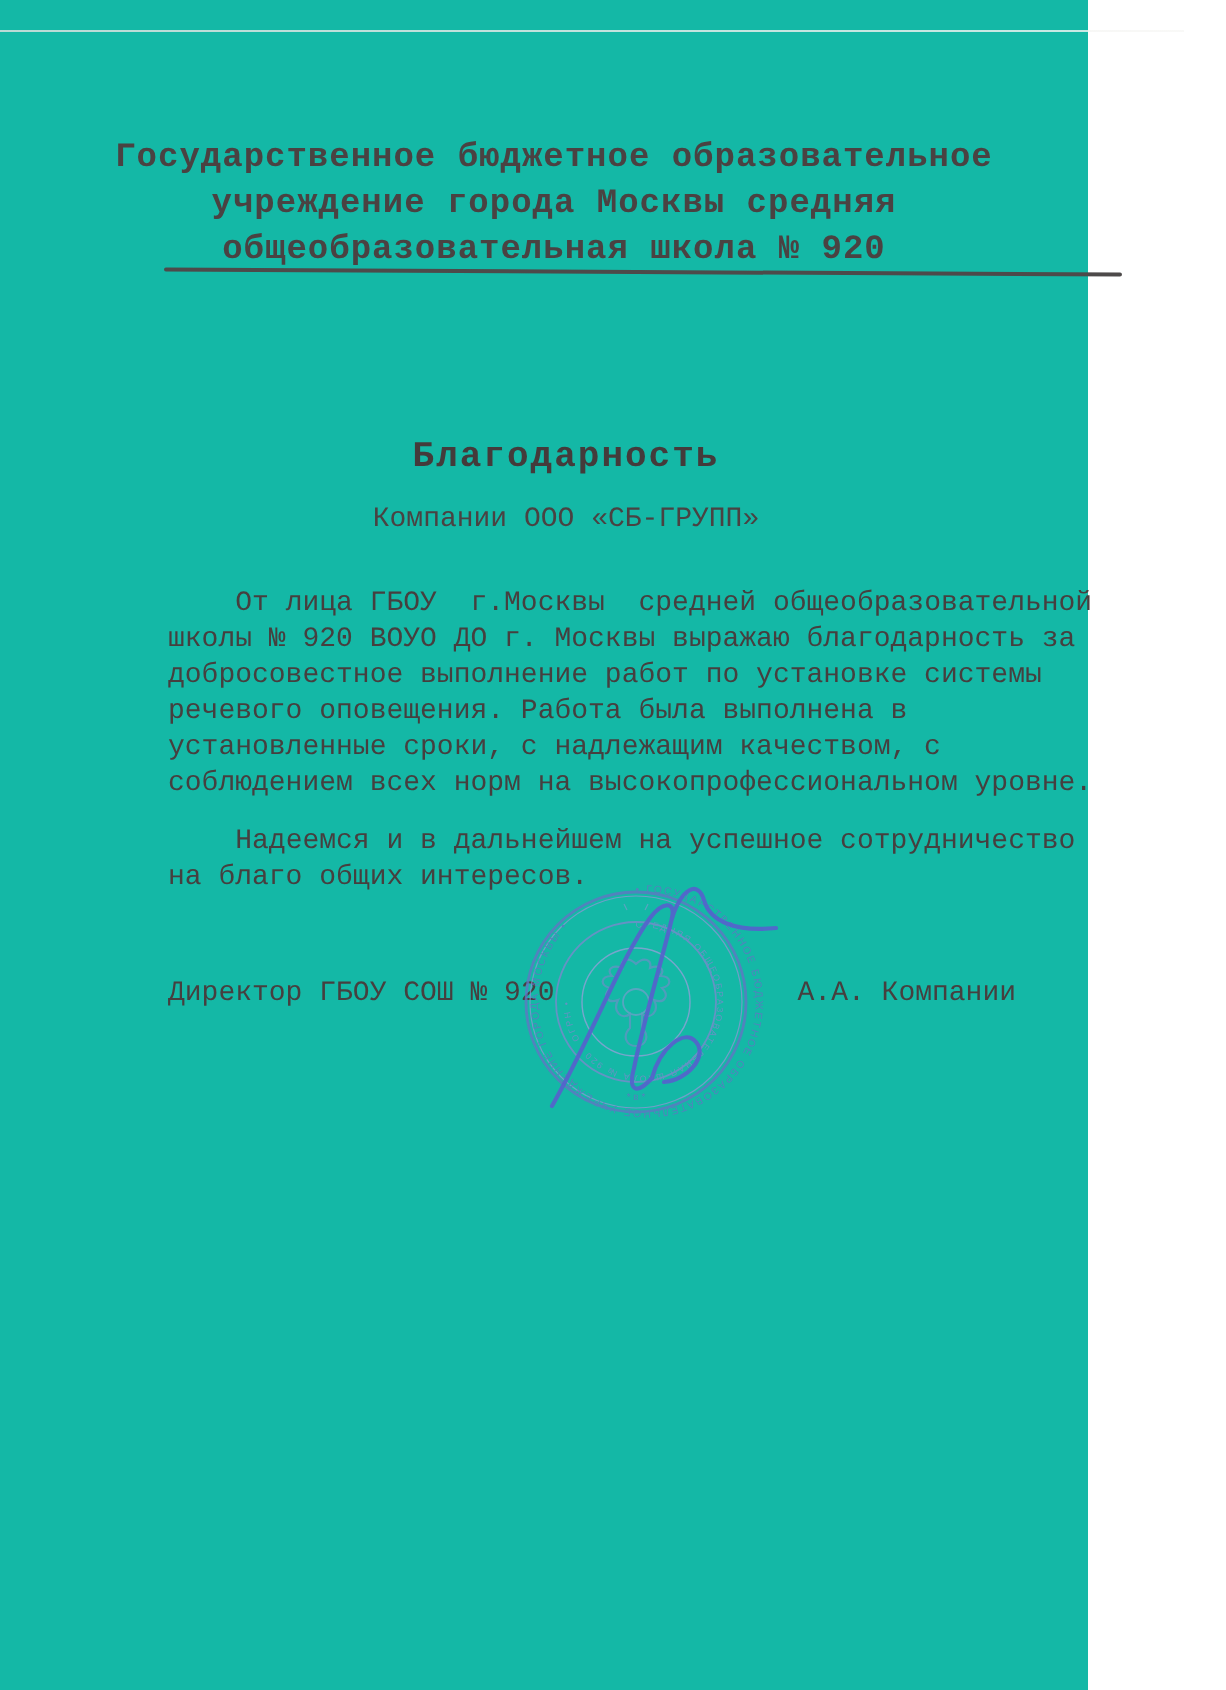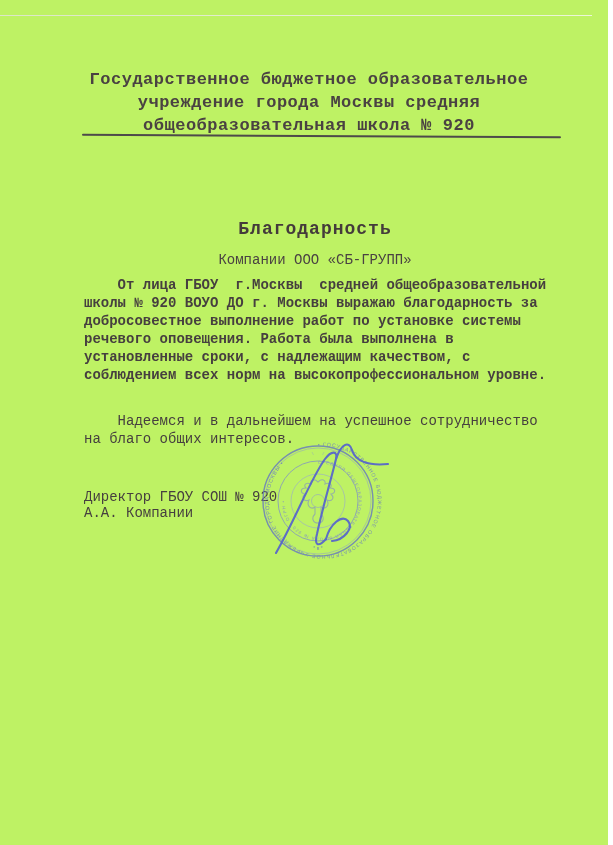--- a/index.html
+++ b/index.html
@@ -5,23 +5,23 @@
   html, body {
     margin: 0;
     padding: 0;
     width: 613px;
     height: 845px;
     background: #ffffff;
     overflow: hidden;
   }
   .page {
     position: relative;
-    width: 608px;
+    width: 544px;
     height: 845px;
-    background: #bef264;
+    background: #14b8a6;
     font-family: "Liberation Mono", "DejaVu Sans Mono", monospace;
     color: #463f3f;
   }
   .scan-artifact-line {
     position: absolute;
     left: 0; top: 15px;
     width: 592px; height: 1px;
     background: linear-gradient(to right, #e3e3e1, #efefed 60%, #f7f7f5);
     opacity: .8;
   }
@@ -66,31 +66,30 @@
     transform: translateX(11px);
   }
   .para {
     position: absolute;
     left: 84px;
     font-size: 14px;
     line-height: 18px;
     white-space: pre-wrap;
     color: #463f3f;
   }
-  .para-1 { top: 276px; width: 500px; font-weight: bold; }
+  .para-1 { top: 293px; width: 500px; }
   .para-2 { top: 412px; width: 500px; }
   .sig-row {
     position: absolute;
     left: 84px; top: 489px;
     width: 424px;
     display: flex;
     justify-content: space-between;
     font-size: 14px;
     color: #463f3f;
-    flex-direction: column;
   }
   .stamp-wrap {
     position: absolute;
     left: 256px; top: 438px;
     width: 150px; height: 130px;
     pointer-events: none;
   }
   .stamp-wrap svg { display: block; }
 </style>
 </head>

